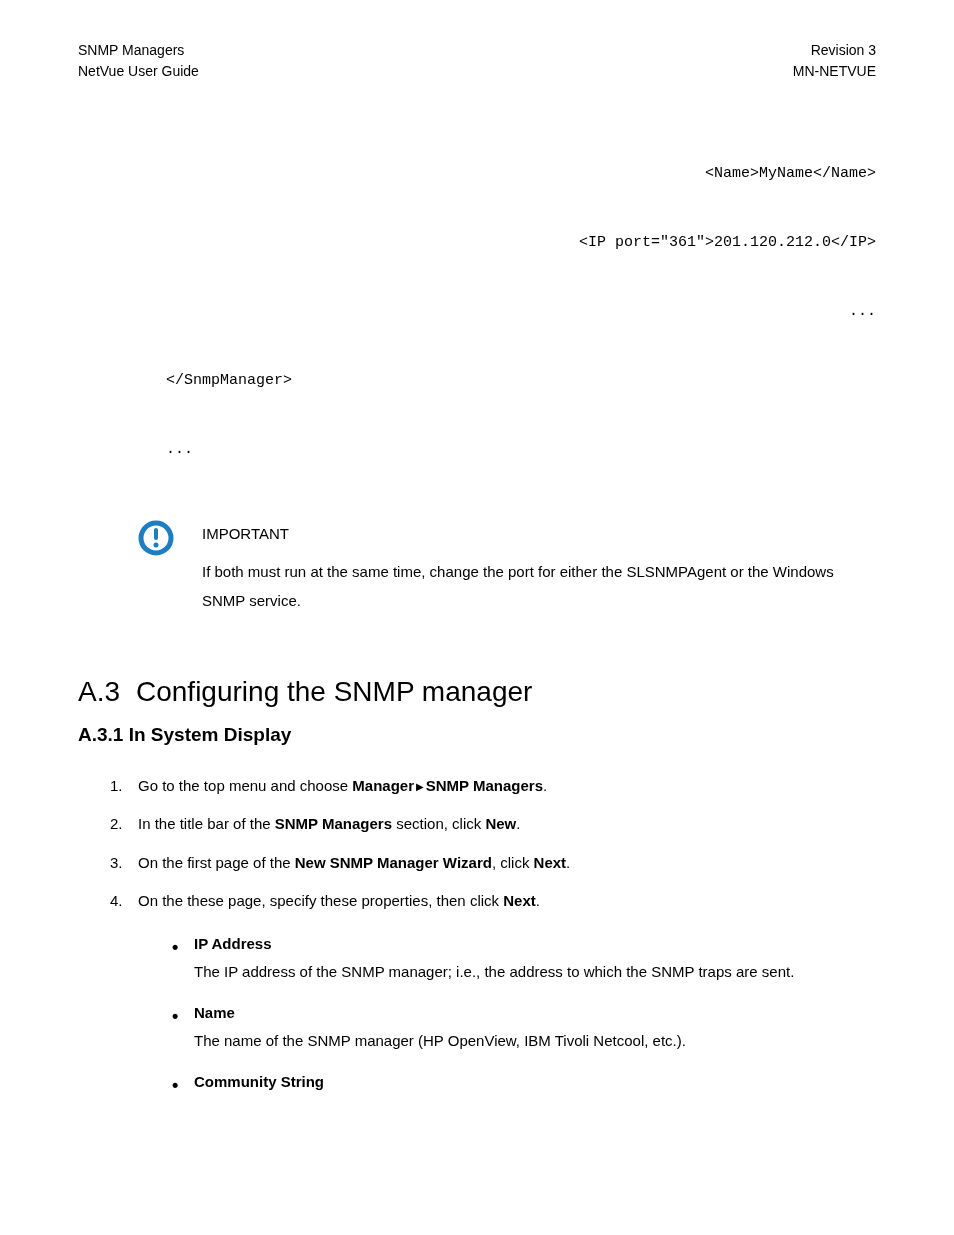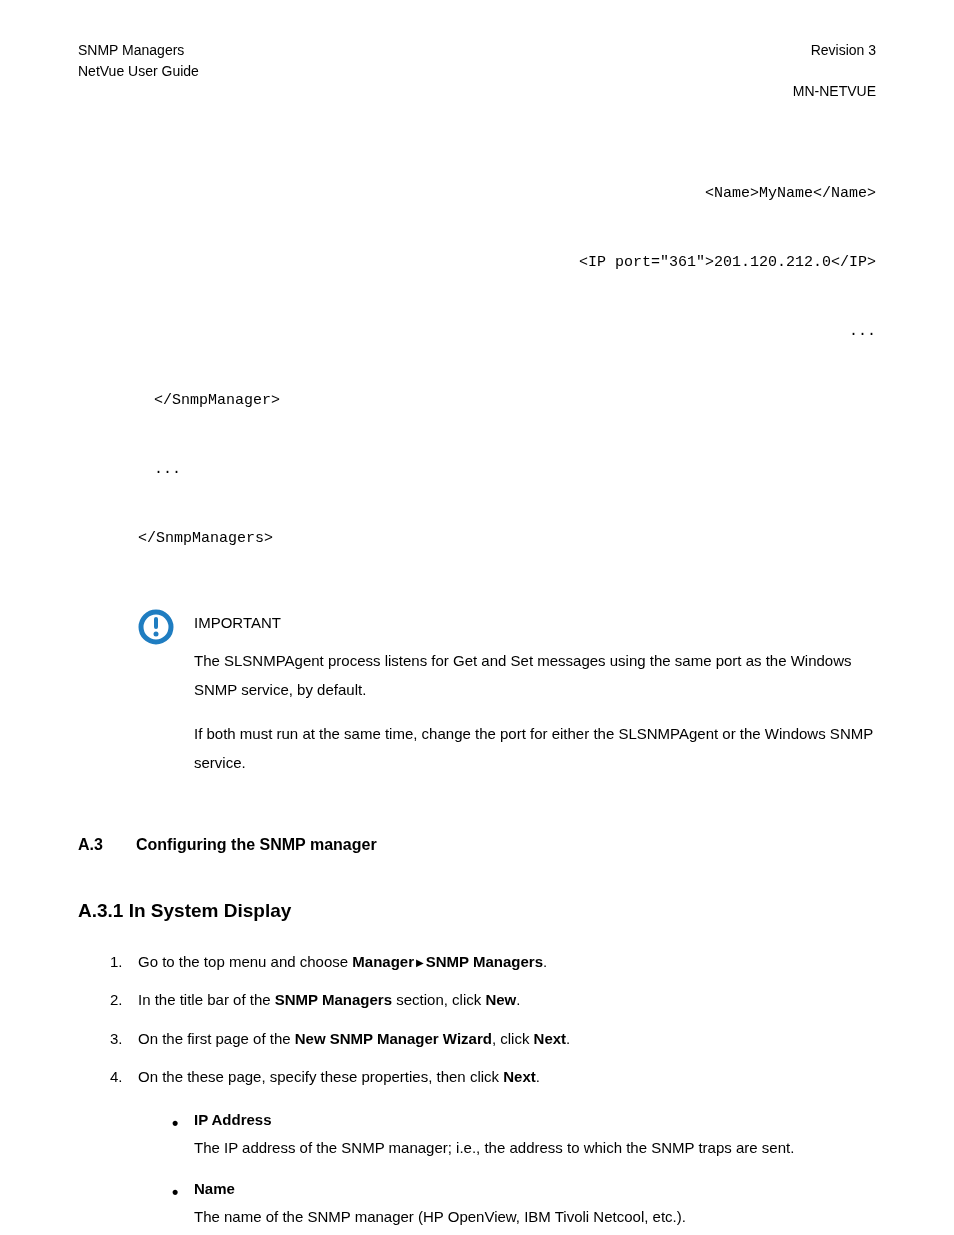--- a/index.html
+++ b/index.html
@@ -13,51 +13,51 @@
       padding: 40px 78px 60px 78px;
       line-height: 1.5;
     }
     .header {
       display: flex;
       justify-content: space-between;
       font-size: 14px;
       margin-bottom: 40px;
     }
     .header-left, .header-right { display: flex; flex-direction: column; }
-    .header-right { text-align: right; gap: 20px; }
+    .header-right { text-align: right; }
     .code-block {
       font-family: "Courier New", Courier, monospace;
       font-size: 15px;
       margin-left: 60px;
       line-height: 2.3;
       white-space: pre;
       margin-bottom: 18px;
     }
     .code-lvl1 { margin-left: 0; }
-    .code-lvl2 { margin-left: 16px; }
+    .code-lvl2 { margin-left: 28px; }
     .code-lvl3 { margin-left: 56px; text-align: right; }
     .important-box {
       display: flex;
-      gap: 20px;
+      gap: 28px;
       margin-left: 60px;
       margin-top: 6px;
       margin-bottom: 40px;
     }
     .important-icon {
       flex-shrink: 0;
       width: 36px; height: 36px;
     }
     .important-content { flex: 1; font-size: 15px; line-height: 1.9; }
     .important-title { font-weight: normal; margin-bottom: 10px; }
     .important-para { margin-bottom: 16px; }
     h2.section {
-      font-size: 16px;
-      font-weight: bold;
+      font-size: 28px;
+      font-weight: normal;
       margin-top: 40px;
-      margin-bottom: 40px;
+      margin-bottom: 8px;
       display: flex;
     }
     h2.section .num { width: 58px; flex-shrink: 0; }
     h3.subsection {
       font-size: 19px;
       font-weight: bold;
       margin-bottom: 22px;
     }
     ol.steps {
       list-style: none;
@@ -111,34 +111,32 @@
     <span>MN-NETVUE</span>
   </div>
 </div>
 
 <div class="code-block">
 <div class="code-lvl3">&lt;Name&gt;MyName&lt;/Name&gt;</div>
 <div class="code-lvl3">&lt;IP port="361"&gt;201.120.212.0&lt;/IP&gt;</div>
 <div class="code-lvl3">...</div>
 <div class="code-lvl2">&lt;/SnmpManager&gt;</div>
 <div class="code-lvl2">...</div>
-<div class="code-lvl1">&lt;/SnmpManagers&gt;</div>
 </div>
 
 <div class="important-box">
   <div class="important-icon">
     <svg viewBox="0 0 36 36" width="36" height="36">
       <circle cx="18" cy="18" r="15" fill="none" stroke="#1f7dc1" stroke-width="5"></circle>
       <rect x="16" y="8" width="4" height="12" rx="2" fill="#1f7dc1"></rect>
       <circle cx="18" cy="25" r="2.5" fill="#1f7dc1"></circle>
     </svg>
   </div>
   <div class="important-content">
     <div class="important-title">IMPORTANT</div>
-    <div class="important-para">The SLSNMPAgent process listens for Get and Set messages using the same port as the Windows SNMP service, by default.</div>
     <div class="important-para">If both must run at the same time, change the port for either the SLSNMPAgent or the Windows SNMP service.</div>
   </div>
 </div>
 
 <h2 class="section">
   <span class="num">A.3</span>
   <span>Configuring the SNMP manager</span>
 </h2>
 
 <h3 class="subsection">A.3.1 In System Display</h3>

